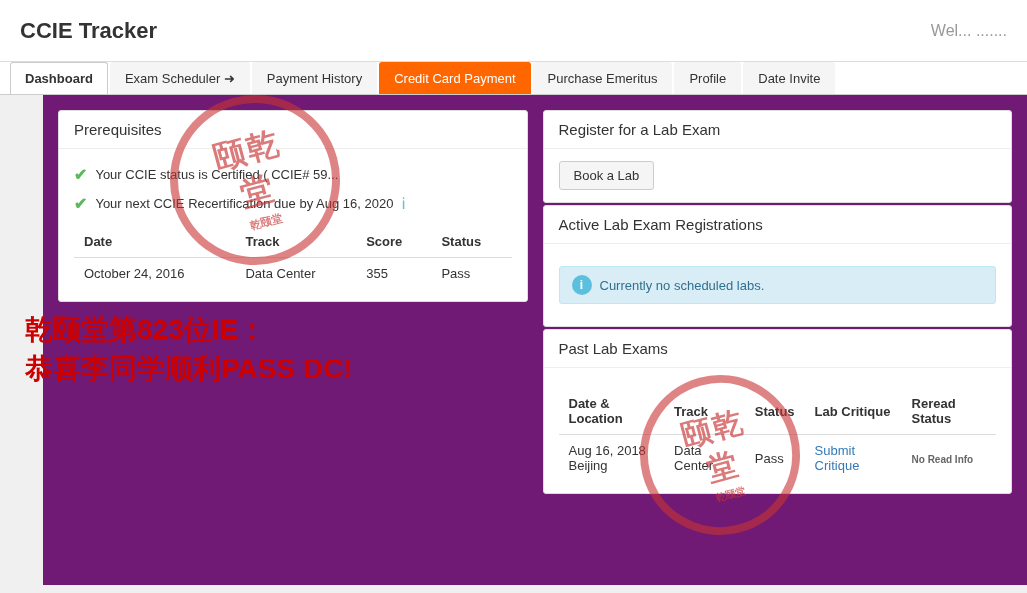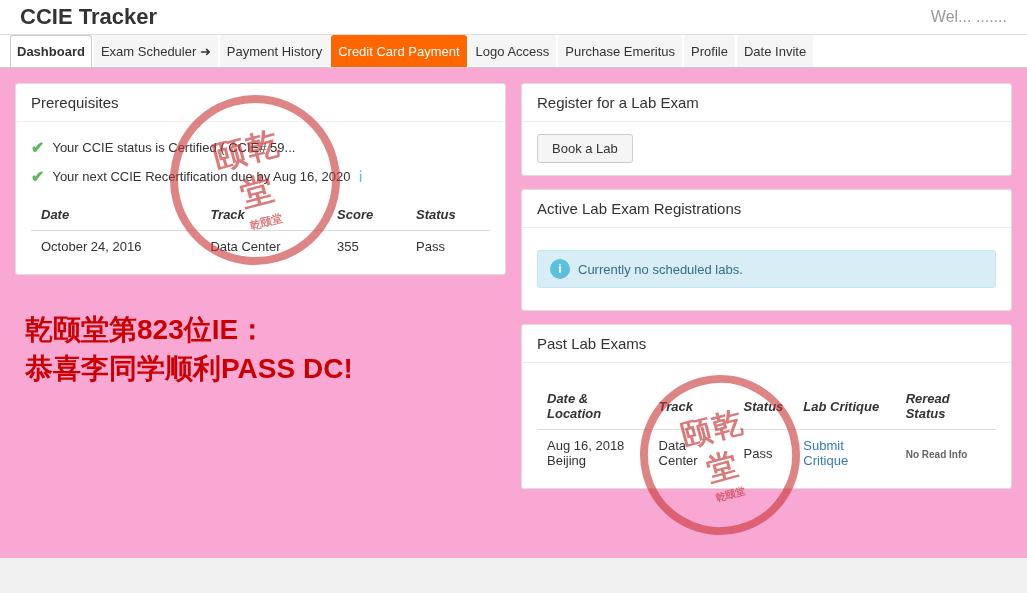--- a/index.html
+++ b/index.html
@@ -13,21 +13,21 @@
     }
 
     
     .header {
       background: #fff;
       border-bottom: 1px solid #ddd;
       padding: 10px 20px;
       display: flex;
       align-items: center;
       justify-content: space-between;
-      height: 35px;
+      height: 62px;
     }
     .header-title {
       font-size: 22px;
       font-weight: bold;
       color: #333;
     }
     .header-user {
       font-size: 16px;
       color: #999;
     }
@@ -35,21 +35,21 @@
     
     .tabs {
       background: #fff;
       border-bottom: 1px solid #ccc;
       display: flex;
       align-items: flex-end;
       padding: 0 10px;
       gap: 2px;
     }
     .tab {
-      padding: 8px 6px;
+      padding: 8px 14px;
       font-size: 13px;
       cursor: pointer;
       border: 1px solid transparent;
       border-bottom: none;
       background: #f5f5f5;
       color: #333;
       border-radius: 3px 3px 0 0;
       white-space: nowrap;
     }
     .tab.active {
@@ -62,38 +62,39 @@
       background: #ff6600;
       color: #fff;
       border-color: #ff6600;
     }
 
     
     .main {
       display: flex;
       gap: 15px;
       padding: 15px;
-      background: #f9a8d4;
+      background: #701a75;
       min-height: 490px;
+      margin-left: 43px;
     }
 
     
     .left-panel {
       flex: 1;
       display: flex;
       flex-direction: column;
       gap: 0;
     }
 
     
     .right-panel {
       flex: 1;
       display: flex;
       flex-direction: column;
-      gap: 13px;
+      gap: 2px;
     }
 
     
     .card {
       background: #fff;
       border: 1px solid #ddd;
       border-radius: 3px;
     }
     .card-header {
       padding: 10px 15px;
@@ -132,21 +133,20 @@
       border-collapse: collapse;
       margin-top: 8px;
     }
     .data-table th {
       text-align: left;
       padding: 8px 10px;
       font-weight: bold;
       color: #333;
       font-size: 13px;
       border-bottom: 1px solid #ddd;
-      font-style: italic;
     }
     .data-table td {
       padding: 8px 10px;
       font-size: 13px;
       color: #333;
       border-bottom: 1px solid #eee;
     }
     .data-table tr:last-child td {
       border-bottom: none;
     }
@@ -267,21 +267,20 @@
   <div class="header">
     <span class="header-title">CCIE Tracker</span>
     <span class="header-user">Wel... .......</span>
   </div>
 
   <div class="tabs">
     <div class="tab active">Dashboard</div>
     <div class="tab">Exam Scheduler ➜</div>
     <div class="tab">Payment History</div>
     <div class="tab highlighted">Credit Card Payment</div>
-    <div class="tab">Logo Access</div>
     <div class="tab">Purchase Emeritus</div>
     <div class="tab">Profile</div>
     <div class="tab">Date Invite</div>
   </div>
 
   <div class="main">
 
     <div class="left-panel">
 
       <div class="card">

